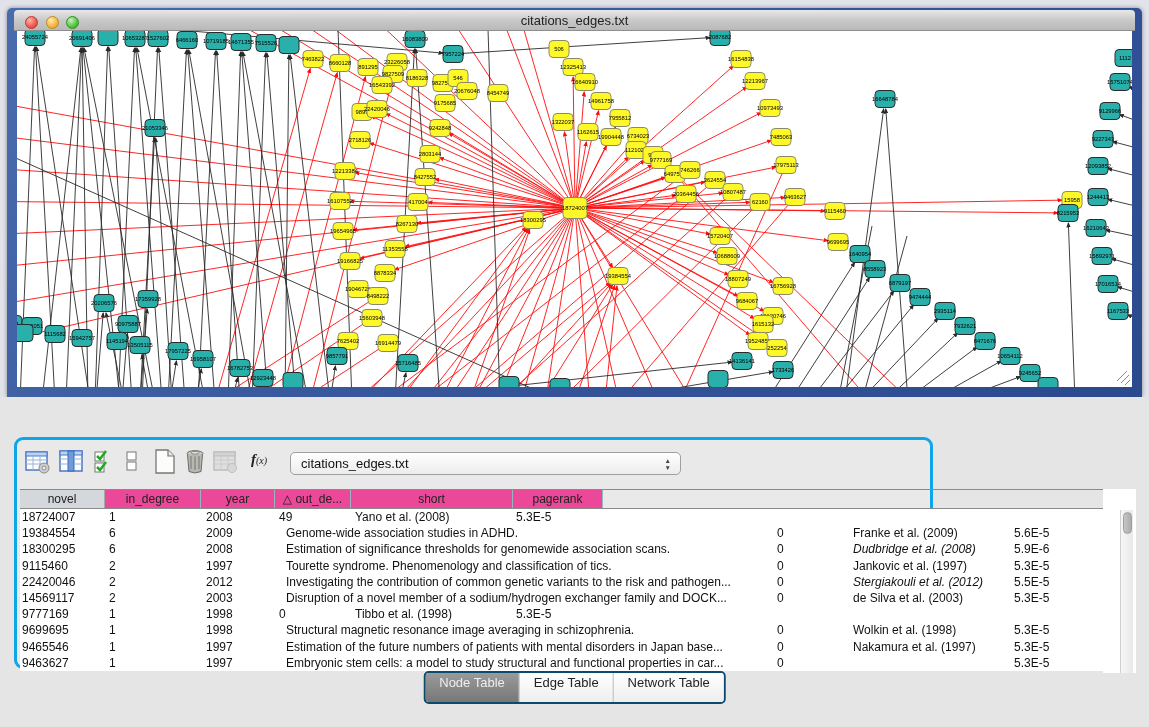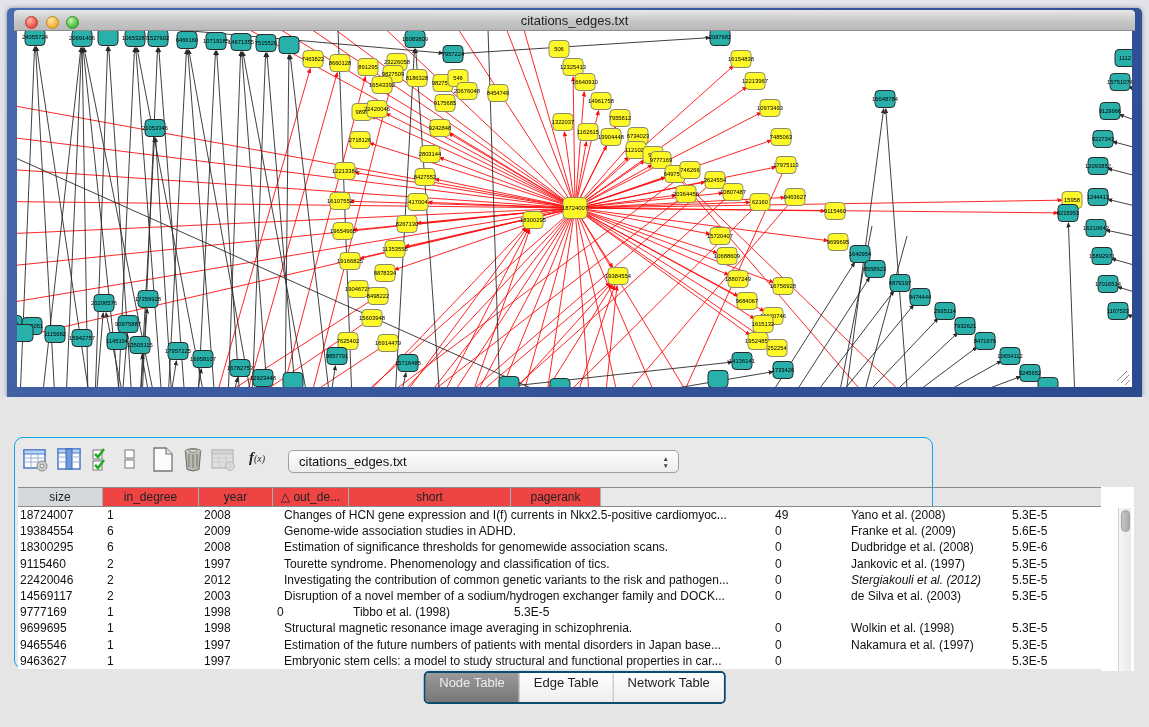--- a/index.html
+++ b/index.html
@@ -18,31 +18,31 @@
   .tl.grn { left:52px; background:radial-gradient(circle at 35% 30%,#c9f0b8,#52c43e 60%,#35a424); border:1px solid #2f8f22; }
   .canvas { position:absolute; left:10px; top:23px; width:1115px; height:356px; background:#fff; overflow:hidden; }
   .canvas svg { display:block; }
   
   .table-panel { position:absolute; left:0; top:397px; width:1149px; height:330px; background:#e5e5e5; }
   .panel-titlebar { position:absolute; left:0; top:0; width:100%; height:38px; background:#e9e9e9; }
   .panel-title { position:absolute; left:14px; top:10px; font-size:13px; color:#333; }
   .float-icon { position:absolute; right:40px; top:11px; width:14px; height:14px; }
   .close-icon { position:absolute; right:16px; top:9px; font-size:15px; font-weight:bold; color:#111; }
   .content-box { position:absolute; left:14px; top:40px; width:919px; height:232px;
-    border:1px solid #0ea5e9; border-radius:9px; background:#e9e9e9; }
+    border:3px solid #0ea5e9; border-radius:9px; background:#e9e9e9; }
   .toolbar { position:absolute; left:0; top:0; width:100%; height:48px; }
   .tb-icon { position:absolute; top:9px; }
   .dropdown { position:absolute; left:273px; top:12px; width:391px; height:23px;
     background:linear-gradient(#fff,#ececec); border:1px solid #9f9f9f; border-radius:5px;
     font-size:13px; color:#111; line-height:21px; padding-left:10px; }
   .dd-arrows { position:absolute; right:9px; top:4px; font-size:6.5px; color:#444; line-height:7px; text-align:center; }
   
   .tbl { position:absolute; left:3px; top:49px; width:1083px; }
   .hdr-row { display:flex; height:20px; border-top:1px solid #8a8a8a; border-bottom:1px solid #8a8a8a; }
-  .hdr-cell { background:#ef4444; border-right:1px solid #9ab4c0; font-size:12px; color:#222;
+  .hdr-cell { background:#ec4899; border-right:1px solid #9ab4c0; font-size:12px; color:#222;
     text-align:center; line-height:19px; overflow:hidden; white-space:nowrap; }
   .hdr-cell.gray { background:#d4d8dd; border-right-color:#a8a8a8; }
   .body-rows { background:#fff; }
   .data-row { display:flex; height:16.2px; background:#fff; }
   .cell { font-size:12px; color:#111; line-height:16px; white-space:nowrap; overflow:hidden; }
   .white-gutter { position:absolute; left:1086px; top:49px; width:33px; background:#fff; }
   .vscroll { position:absolute; left:1103px; top:70px; width:13px; background:linear-gradient(90deg,#f6f6f6,#e9e9e9); border-left:1px solid #d0d0d0; }
   .vthumb { position:absolute; left:1.5px; top:2px; width:9px; height:22px; background:linear-gradient(90deg,#c6c6c6,#ababab); border-radius:5px; border:1px solid #9d9d9d; }
   
   .tabbar { position:absolute; left:0; top:274px; width:100%; height:22px; }
@@ -555,53 +555,52 @@
         <circle cx="19" cy="19" r="4.5" fill="#cacaca" stroke="#9a9a9a"></circle>
       </svg>
       <div class="tb-icon" style="left:234px; top:11px; font-family:'Liberation Serif',serif; font-style:italic; font-size:15px; color:#222;"><b>f</b><span style="font-size:10px">(x)</span></div>
       <div class="dropdown">
         <span>citations_edges.txt</span>
         <div class="dd-arrows">▲<br>▼</div>
       </div>
     </div>
     <div class="tbl">
       <div class="hdr-row" id="hdr-row">
-          <div class="hdr-cell gray" style="width: 85px;">size</div>
+          <div class="hdr-cell gray" style="width: 85px;">novel</div>
           <div class="hdr-cell" style="width: 96px;">in_degree</div>
           <div class="hdr-cell" style="width: 74px;">year</div>
           <div class="hdr-cell" style="width: 76px;">△ out_de...</div>
           <div class="hdr-cell" style="width: 162px;">short</div>
           <div class="hdr-cell" style="width: 90px;">pagerank</div>
         </div>
       <div class="body-rows" id="body-rows">
           <div class="data-row">
             <div class="cell" style="width: 85px; padding-left: 2px;">18724007</div>
             <div class="cell" style="width: 96px; padding-left: 4px;">1</div>
             <div class="cell" style="width: 74px; padding-left: 5px;">2008</div>
-            <div class="cell" style="width: 498px; padding-left: 11px;">Changes of HCN gene expression and I(f) currents in Nkx2.5-positive cardiomyoc...</div>
             <div class="cell" style="width: 76px; padding-left: 4px;">49</div>
             <div class="cell" style="width: 162px; padding-left: 4px;">Yano et al. (2008)</div>
             <div class="cell" style="width: 90px; padding-left: 3px;">5.3E-5</div>
           </div>
           <div class="data-row">
             <div class="cell" style="width: 85px; padding-left: 2px;">19384554</div>
             <div class="cell" style="width: 96px; padding-left: 4px;">6</div>
             <div class="cell" style="width: 74px; padding-left: 5px;">2009</div>
             <div class="cell" style="width: 498px; padding-left: 11px;">Genome-wide association studies in ADHD.</div>
             <div class="cell" style="width: 76px; padding-left: 4px;">0</div>
             <div class="cell" style="width: 162px; padding-left: 4px;">Franke et al. (2009)</div>
             <div class="cell" style="width: 90px; padding-left: 3px;">5.6E-5</div>
           </div>
           <div class="data-row">
             <div class="cell" style="width: 85px; padding-left: 2px;">18300295</div>
             <div class="cell" style="width: 96px; padding-left: 4px;">6</div>
             <div class="cell" style="width: 74px; padding-left: 5px;">2008</div>
             <div class="cell" style="width: 498px; padding-left: 11px;">Estimation of significance thresholds for genomewide association scans.</div>
             <div class="cell" style="width: 76px; padding-left: 4px;">0</div>
-            <div class="cell" style="width: 162px; padding-left: 4px;">Dudbridge et al. (2008)</div>
+            <div class="cell" style="width: 162px; padding-left: 4px; font-style: italic;">Dudbridge et al. (2008)</div>
             <div class="cell" style="width: 90px; padding-left: 3px;">5.9E-6</div>
           </div>
           <div class="data-row">
             <div class="cell" style="width: 85px; padding-left: 2px;">9115460</div>
             <div class="cell" style="width: 96px; padding-left: 4px;">2</div>
             <div class="cell" style="width: 74px; padding-left: 5px;">1997</div>
             <div class="cell" style="width: 498px; padding-left: 11px;">Tourette syndrome. Phenomenology and classification of tics.</div>
             <div class="cell" style="width: 76px; padding-left: 4px;">0</div>
             <div class="cell" style="width: 162px; padding-left: 4px;">Jankovic et al. (1997)</div>
             <div class="cell" style="width: 90px; padding-left: 3px;">5.3E-5</div>

